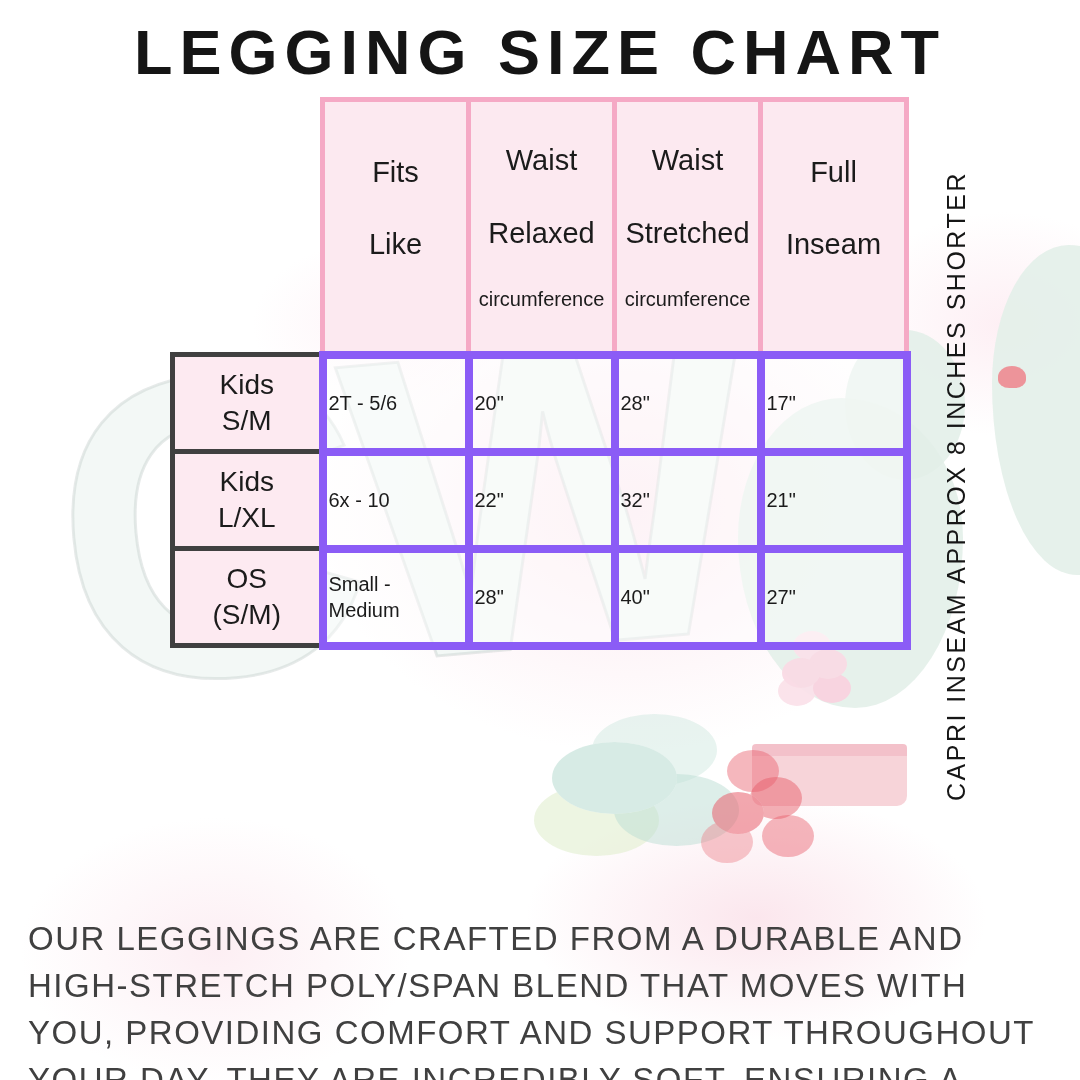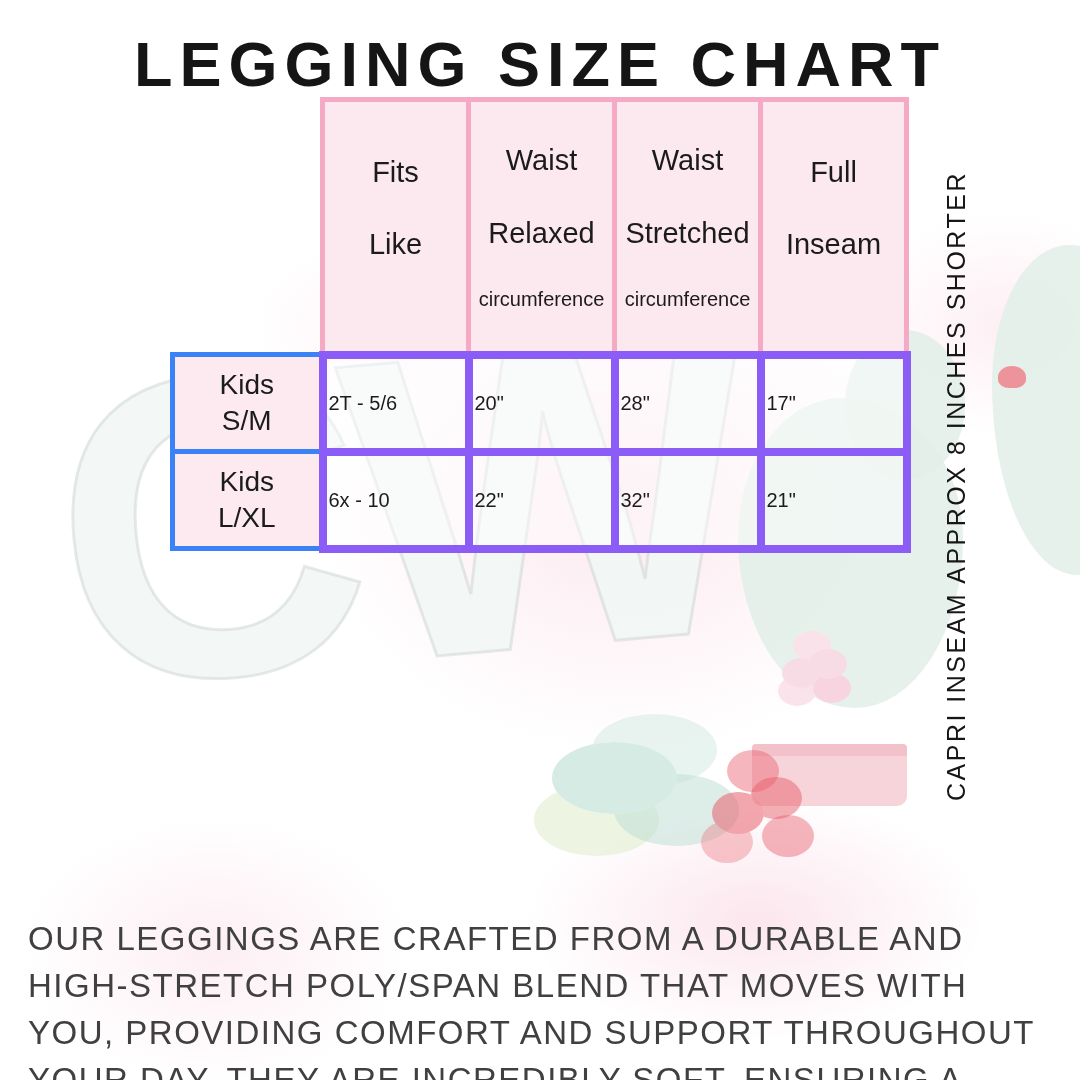--- a/index.html
+++ b/index.html
@@ -76,21 +76,21 @@
   .teal-leaves {
     position: absolute; left: 552px; top: 742px; width: 125px; height: 72px;
     background: rgba(188,222,211,0.6); border-radius: 50%;
     box-shadow: 62px 32px 0 rgba(188,222,211,0.5), -18px 42px 0 rgba(223,236,203,0.55), 40px -28px 0 rgba(205,231,221,0.45);
   }
 
   
   .content { position: absolute; inset: 0; z-index: 1; }
 
   .chart-title {
-    position: absolute; left: 0; top: 28px; width: 1080px;
+    position: absolute; left: 0; top: 16px; width: 1080px;
     text-align: center;
     font-size: 63px; font-weight: 700; letter-spacing: 7px;
     color: #151515;
     white-space: nowrap;
   }
 
   table.size-table {
     position: absolute; left: 170px; top: 97px;
     border-collapse: collapse; table-layout: fixed;
   }
@@ -113,21 +113,21 @@
     font-size: 29px; line-height: 1.25;
     padding: 4px 2px;
   }
   .size-table th.col-head .sub {
     display: block; font-size: 20px; line-height: 1.1; margin-top: 1px;
   }
   .size-table th.col-head .sub:empty { display: none; }
   .size-table th.col-head .hline { display: block; }
 
   .size-table th.row-label {
-    border: 5px solid #3b82f6;
+    border: 5px solid #404040;
     background: #fdeaf1;
     font-size: 28px; line-height: 1.3;
     padding: 2px;
   }
   .size-table td.data-cell {
     border: 8px solid #8b5cf6;
     background: rgba(255,255,255,0.45);
     font-size: 20px; line-height: 1.3;
     padding: 2px;
   }
@@ -212,20 +212,29 @@
       <td class="data-cell">17"</td>
     </tr>
     <tr class="body-row">
       <th class="row-label">Kids
 L/XL</th>
       <td class="data-cell">6x - 10</td>
       <td class="data-cell">22"</td>
       <td class="data-cell">32"</td>
       <td class="data-cell">21"</td>
     </tr>
+    <tr class="body-row">
+      <th class="row-label">OS
+(S/M)</th>
+      <td class="data-cell">Small -
+Medium</td>
+      <td class="data-cell">28"</td>
+      <td class="data-cell">40"</td>
+      <td class="data-cell">27"</td>
+    </tr>
   </tbody>
     </table>
 
   <div class="capri-note">CAPRI INSEAM APPROX 8 INCHES SHORTER</div>
 
   <p class="description">OUR LEGGINGS ARE CRAFTED FROM A DURABLE AND HIGH-STRETCH POLY/SPAN BLEND THAT MOVES WITH YOU, PROVIDING COMFORT AND SUPPORT THROUGHOUT YOUR DAY. THEY ARE INCREDIBLY SOFT, ENSURING A COMFORTABLE FIT THAT RETAINS ITS SHAPE.</p>
 
 </div>
 
 </body></html>

